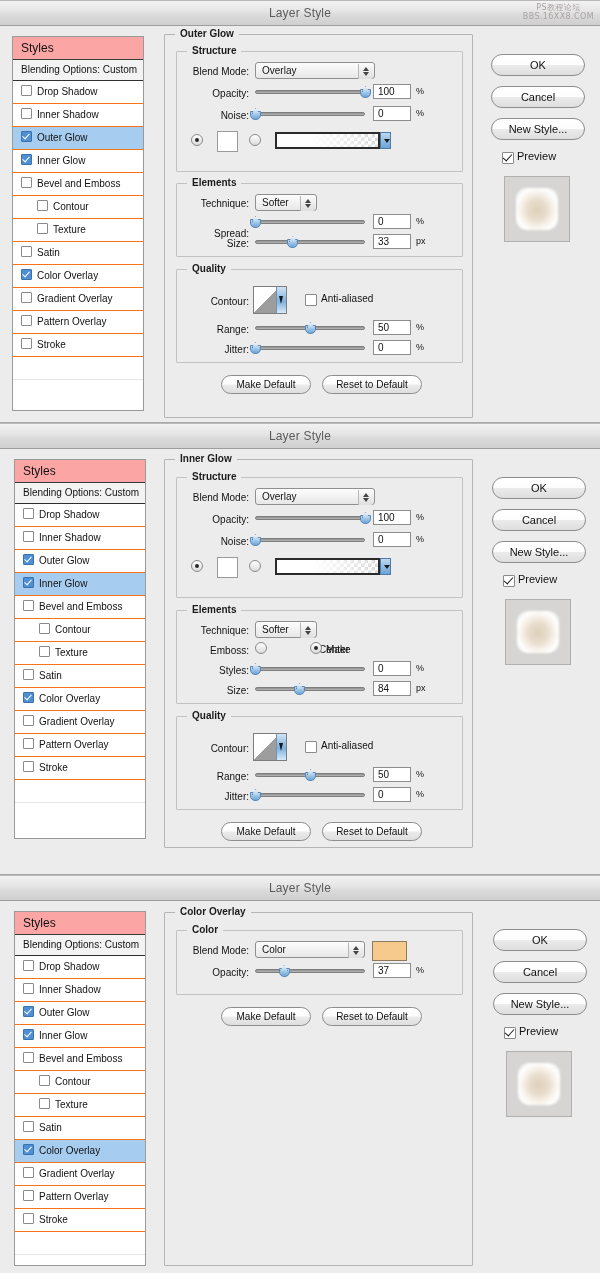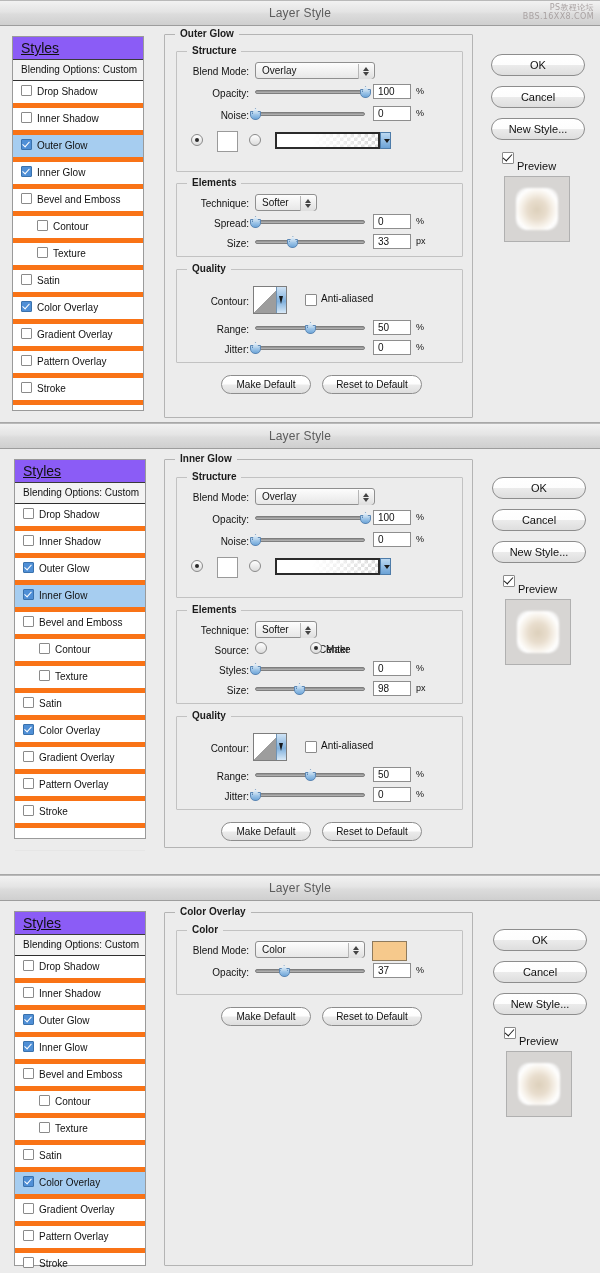--- a/index.html
+++ b/index.html
@@ -11,32 +11,32 @@
   .dialog{position:relative;width:600px;background:#ececec;overflow:hidden;
           border-top:1px solid #b9b9b9;border-bottom:1px solid #a8a8a8;}
   
   .titlebar{height:24px;
     background:linear-gradient(to bottom,#f2f2f2 0%,#e4e4e4 45%,#dcdcdc 55%,#cfcfcf 100%);
     border-bottom:1px solid #9d9d9d;position:relative;}
   .titlebar .ttl{position:absolute;left:0;right:0;top:5px;text-align:center;
     font-size:12px;color:#5c5c5c;font-weight:400;letter-spacing:.2px;}
   .watermark{position:absolute;right:6px;top:2px;text-align:right;line-height:9px;
     color:#a9a2a2;font-size:8px;font-family:"DejaVu Sans",sans-serif;letter-spacing:.4px;}
-  .watermark span{display:block;}
+  .watermark span{display:block;text-align:center;}
   
   .dlgbody{position:relative;background:#ececec;}
   
   .styles-panel{position:absolute;left:12px;top:10px;width:132px;
     background:#fff;border:1px solid #9a9a9a;box-sizing:border-box;}
-  .styles-head{height:22px;line-height:22px;padding-left:8px;font-size:14px;
-    background:#8b5cf6;border-bottom:1px solid #3a3a3a;color:#111;text-decoration:underline;}
+  .styles-head{height:22px;line-height:22px;padding-left:8px;font-size:12px;
+    background:#fca5a5;border-bottom:1px solid #3a3a3a;color:#111;}
   .styles-blend{height:20px;line-height:20px;padding-left:8px;font-size:10px;
     background:#f3f3f3;border-bottom:1px solid #2f2f2f;color:#111;}
   .fx-row{height:22px;line-height:22px;padding-left:8px;font-size:10px;
-    border-bottom:5px solid #f97316;white-space:nowrap;color:#111;}
+    border-bottom:1px solid #f97316;white-space:nowrap;color:#111;}
   .fx-row.indent{padding-left:24px;}
   .fx-row.sel{background:#a6cdf0;}
   .fx-row .cbx{display:inline-block;width:9px;height:9px;border:1px solid #8a8a8a;
     background:#fff;vertical-align:-1px;margin-right:5px;position:relative;border-radius:1px;}
   .fx-row .cbx.on{background:#4f8fd6;border-color:#3a72ad;}
   .fx-row .cbx.on:after{content:"";position:absolute;left:2px;top:0px;width:3px;height:6px;
     border:solid #fff;border-width:0 1.6px 1.6px 0;transform:rotate(42deg);}
   .fx-blank{height:22px;border-bottom:1px solid #e6e6e6;}
   
   .main{position:absolute;}
@@ -109,21 +109,21 @@
     background:linear-gradient(to bottom,#cfe3f5,#7fb0dd 55%,#d8e9f7);border-left:1px solid #6f93b5;}
   .contour .tab:after{content:"";position:absolute;left:2px;top:9px;
     border-left:2.5px solid transparent;border-right:2.5px solid transparent;border-top:8px solid #14181c;}
   
   .btn{position:absolute;box-sizing:border-box;height:22px;line-height:20px;text-align:center;
     border:1px solid #8d8d8d;border-radius:11px;font-size:11px;color:#111;
     background:linear-gradient(to bottom,#ffffff 0%,#fdfdfd 48%,#ebebeb 52%,#dedede 100%);}
   .btn.small{height:19px;line-height:17px;border-radius:10px;font-size:10px;}
   
   .rightcol{position:absolute;}
-  .prev-label{position:absolute;font-size:11px;color:#111;margin-top:10px;}
+  .prev-label{position:absolute;font-size:11px;color:#111;}
   .prev-thumb{position:absolute;width:64px;height:64px;border:1px solid #b0b0b0;
     background:#d7d5d3;}
   .prev-thumb .glow{position:absolute;left:11px;top:11px;width:42px;height:42px;border-radius:10px;
     background:radial-gradient(ellipse at 50% 52%,#ddd0bb 0%,#e8ddcd 32%,#f7f2ea 55%,#ffffff 72%,rgba(255,255,255,0) 100%);
     filter:blur(1px);}
 </style>
 </head>
 <body>
 
 <div class="dialog" style="height:421px;">
@@ -196,21 +196,21 @@
 
       <div class="sub" style="position:absolute;left:11px;top:148px;width:285px;height:72px;">
         <div class="glabel">Elements</div>
 
         <div class="lab" style="left:6px;top:14px;width:66px;">Technique:</div>
         <div class="sel-box" style="left:78px;top:10px;width:62px;">
           <span>Softer</span>
           <span class="arrows"></span>
         </div>
 
-        <div class="lab" style="left:6px;top:34px;width:66px;">Spread:</div>
+        <div class="lab" style="left:6px;top:44px;width:66px;">Spread:</div>
         <div class="slider" style="left:78px;top:32px;width:110px;">
           <div class="track"></div>
           <div class="knob" style="left:0%;"></div>
         </div>
         <div class="num" style="left:196px;top:30px;width:38px;">0</div>
         <div class="unit" style="left:239px;top:32px;">%</div>
 
         <div class="lab" style="left:6px;top:54px;width:66px;">Size:</div>
         <div class="slider" style="left:78px;top:52px;width:110px;">
           <div class="track"></div>
@@ -332,40 +332,40 @@
 
       <div class="sub" style="position:absolute;left:11px;top:150px;width:285px;height:92px;">
         <div class="glabel">Elements</div>
 
         <div class="lab" style="left:6px;top:14px;width:66px;">Technique:</div>
         <div class="sel-box" style="left:78px;top:10px;width:62px;">
           <span>Softer</span>
           <span class="arrows"></span>
         </div>
 
-        <div class="lab" style="left:6px;top:34px;width:66px;">Source:</div>
+        <div class="lab" style="left:6px;top:34px;width:66px;">Emboss:</div>
         <div class="rb" style="left:78px;top:31px;"></div>
         <div class="fld" style="left:94px;top:33px;margin-left:48px;">Center</div>
         <div class="rb on" style="left:133px;top:31px;"></div>
         <div class="fld" style="left:149px;top:33px;">Make</div>
 
         <div class="lab" style="left:6px;top:54px;width:66px;">Styles:</div>
         <div class="slider" style="left:78px;top:52px;width:110px;">
           <div class="track"></div>
           <div class="knob" style="left:0%;"></div>
         </div>
         <div class="num" style="left:196px;top:50px;width:38px;">0</div>
         <div class="unit" style="left:239px;top:52px;">%</div>
 
         <div class="lab" style="left:6px;top:74px;width:66px;">Size:</div>
         <div class="slider" style="left:78px;top:72px;width:110px;">
           <div class="track"></div>
           <div class="knob" style="left:40%;"></div>
         </div>
-        <div class="num" style="left:196px;top:70px;width:38px;">98</div>
+        <div class="num" style="left:196px;top:70px;width:38px;">84</div>
         <div class="unit" style="left:239px;top:72px;">px</div>
       </div>
 
       <div class="sub" style="position:absolute;left:11px;top:256px;width:285px;height:92px;">
         <div class="glabel">Quality</div>
 
         <div class="lab" style="left:6px;top:26px;width:66px;">Contour:</div>
         <div class="contour" style="left:76px;top:16px;">
           <div class="tri"></div>
           <div class="tab"></div>

